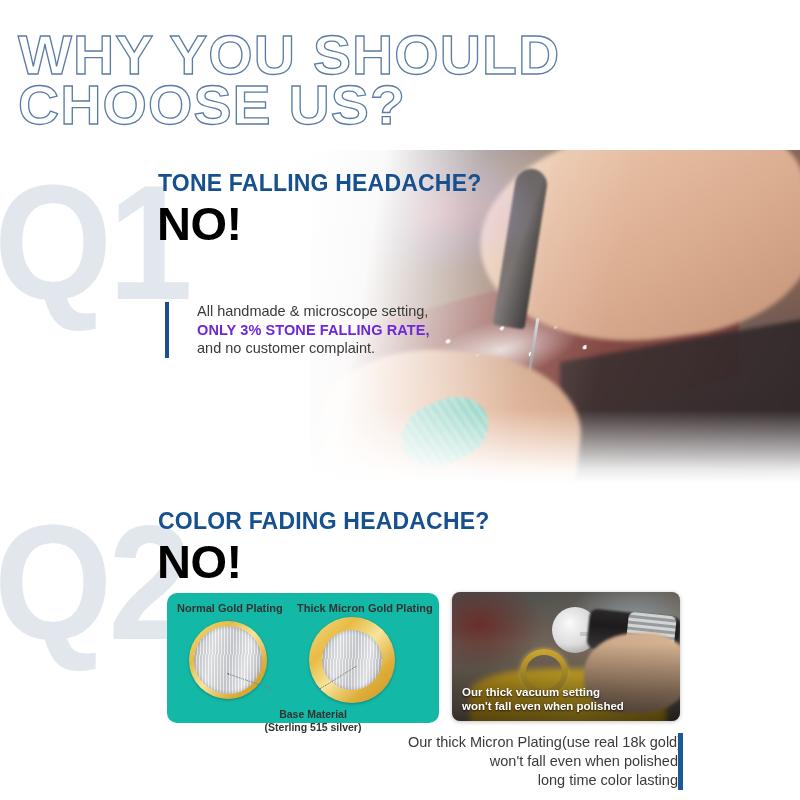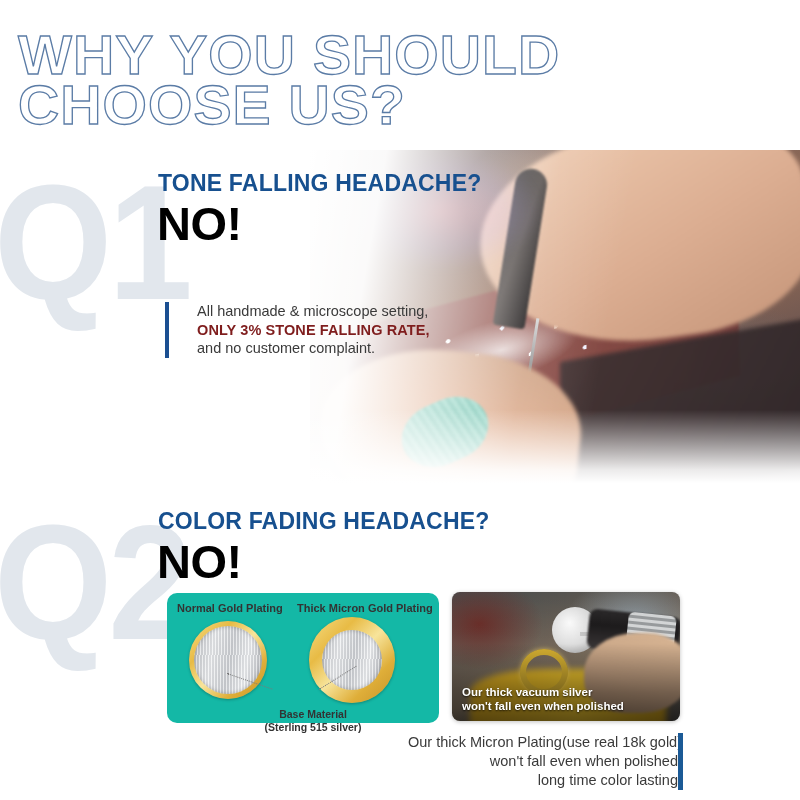--- a/index.html
+++ b/index.html
@@ -198,21 +198,21 @@
     left: 165px;
     top: 302px;
     padding-left: 28px;
     border-left: 4px solid #1b4f91;
     font-size: 14.5px;
     line-height: 18.5px;
     color: #3a3a3a;
   }
   #q1-body .strong {
     font-weight: bold;
-    color: #7f1d1d;
+    color: #6d28d9;
     letter-spacing: .1px;
   }
 
   
   #plating-panel {
     position: absolute;
     left: 167px;
     top: 593px;
     width: 272px;
     height: 130px;
@@ -444,21 +444,21 @@
   <div class="yellow"></div>
   <div class="hand-l"></div>
   <div class="ring"></div>
   <div class="wheel"></div>
   <div class="shaft"></div>
   <div class="handpiece"></div>
   <div class="grip"></div>
   <div class="hand-r"></div>
   <div class="shade"></div>
   <div id="polish-caption">
-    <div>Our thick vacuum silver</div>
+    <div>Our thick vacuum setting</div>
     <div>won't fall even when polished</div>
   </div>
 </div>
 
 <div id="bottom-caption">
   <div>Our thick Micron Plating(use real 18k gold)</div>
   <div>won't fall even when polished,</div>
   <div>long time color lasting.</div>
 </div>
 <div id="bottom-rule"></div>

